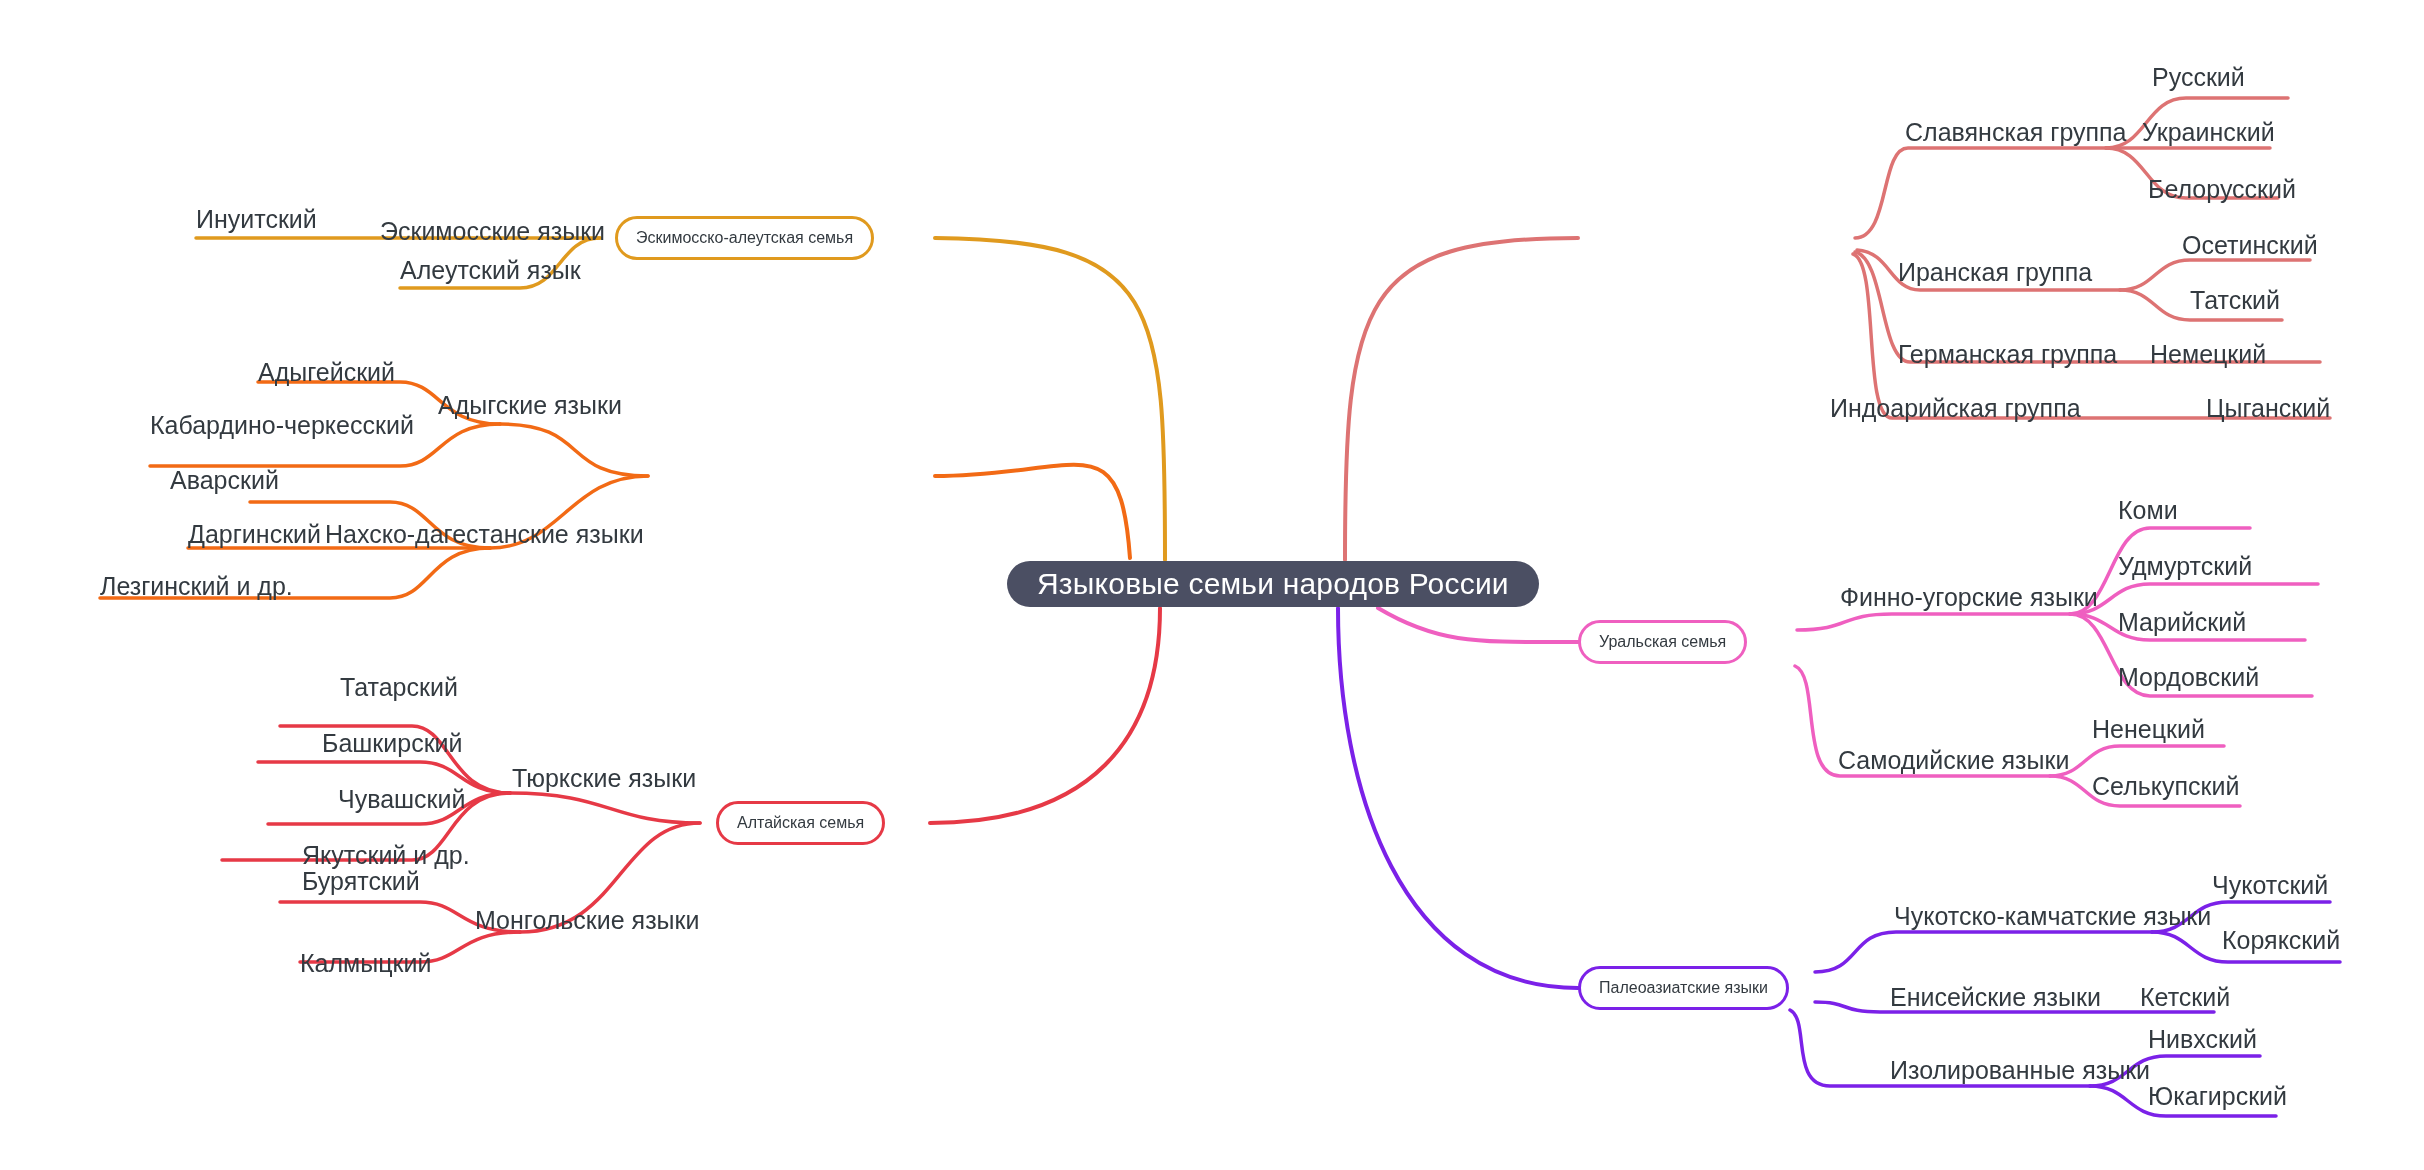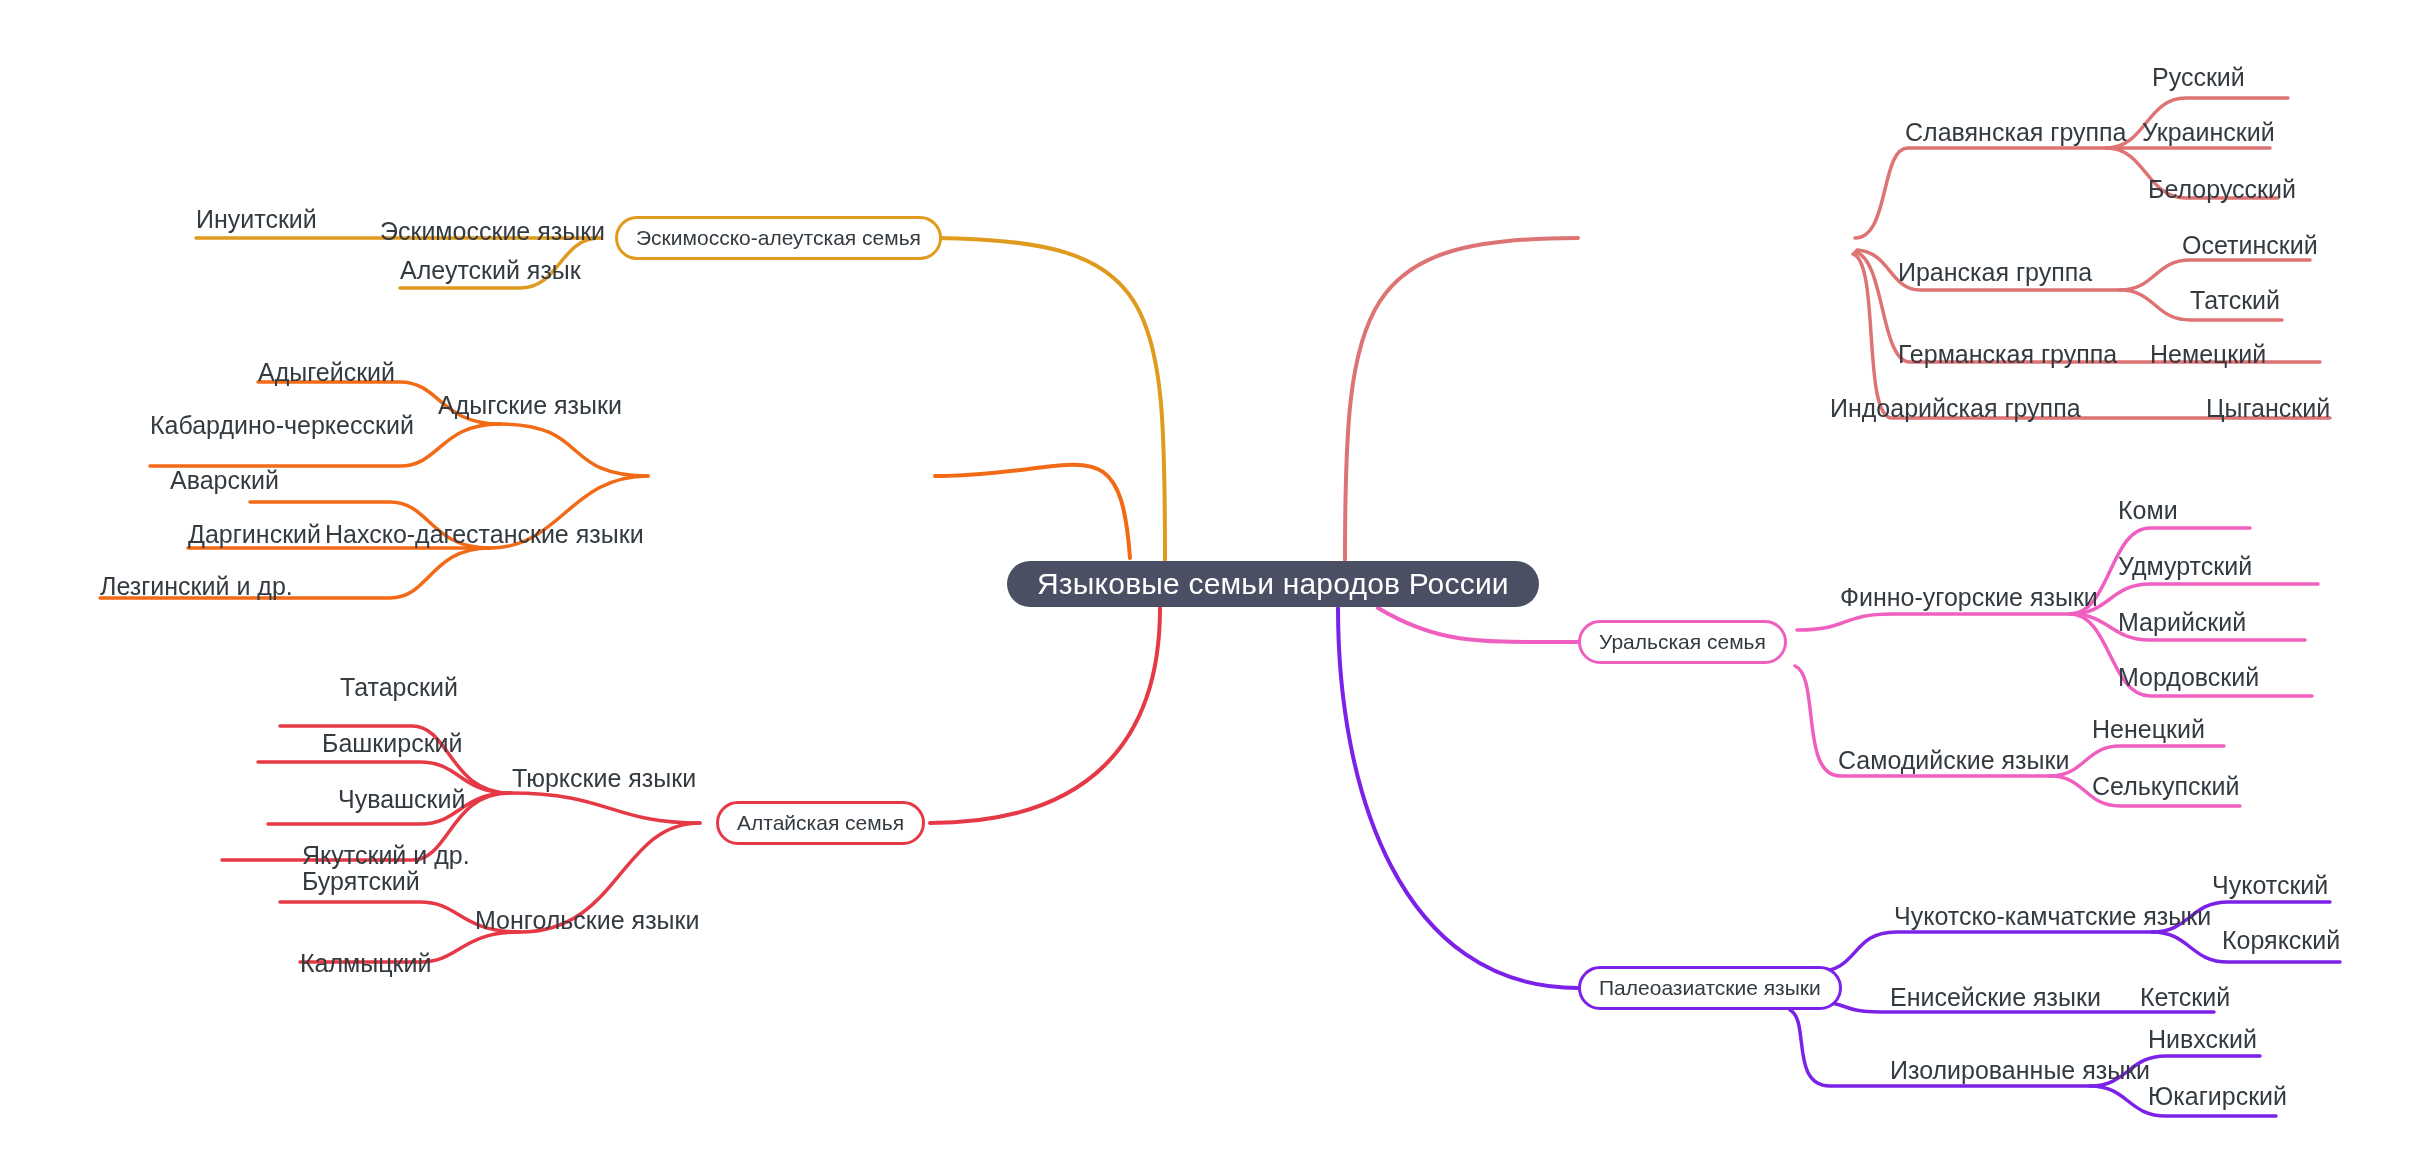--- a/index.html
+++ b/index.html
@@ -4,21 +4,21 @@
 <style>
   html,body{margin:0;padding:0;background:#ffffff;}
   body{font-family:"Liberation Sans","DejaVu Sans",sans-serif;}
   #stage{position:relative;width:2424px;height:1170px;background:#ffffff;overflow:hidden;}
   #wires{position:absolute;left:0;top:0;width:2424px;height:1170px;}
   .node{position:absolute;box-sizing:border-box;display:flex;align-items:center;
         justify-content:center;white-space:nowrap;}
   .root{background:#4b4f63;color:#ffffff;border-radius:26px;font-size:30px;
         padding:0 30px;height:46px;letter-spacing:.2px;}
   .fam{background:#ffffff;border:3px solid #888;border-radius:24px;color:#333a40;
-       font-size:21px;height:44px;padding:0 18px;}
+       font-size:16px;height:44px;padding:0 18px;}
   .lbl{position:absolute;white-space:nowrap;color:#333a40;font-size:25px;line-height:1;}
 </style>
 </head>
 <body>
 
 <div id="stage">
 
   <svg id="wires" viewBox="0 0 2424 1170" fill="none">
     <g stroke-linecap="round" stroke-linejoin="round" fill="none">
 

